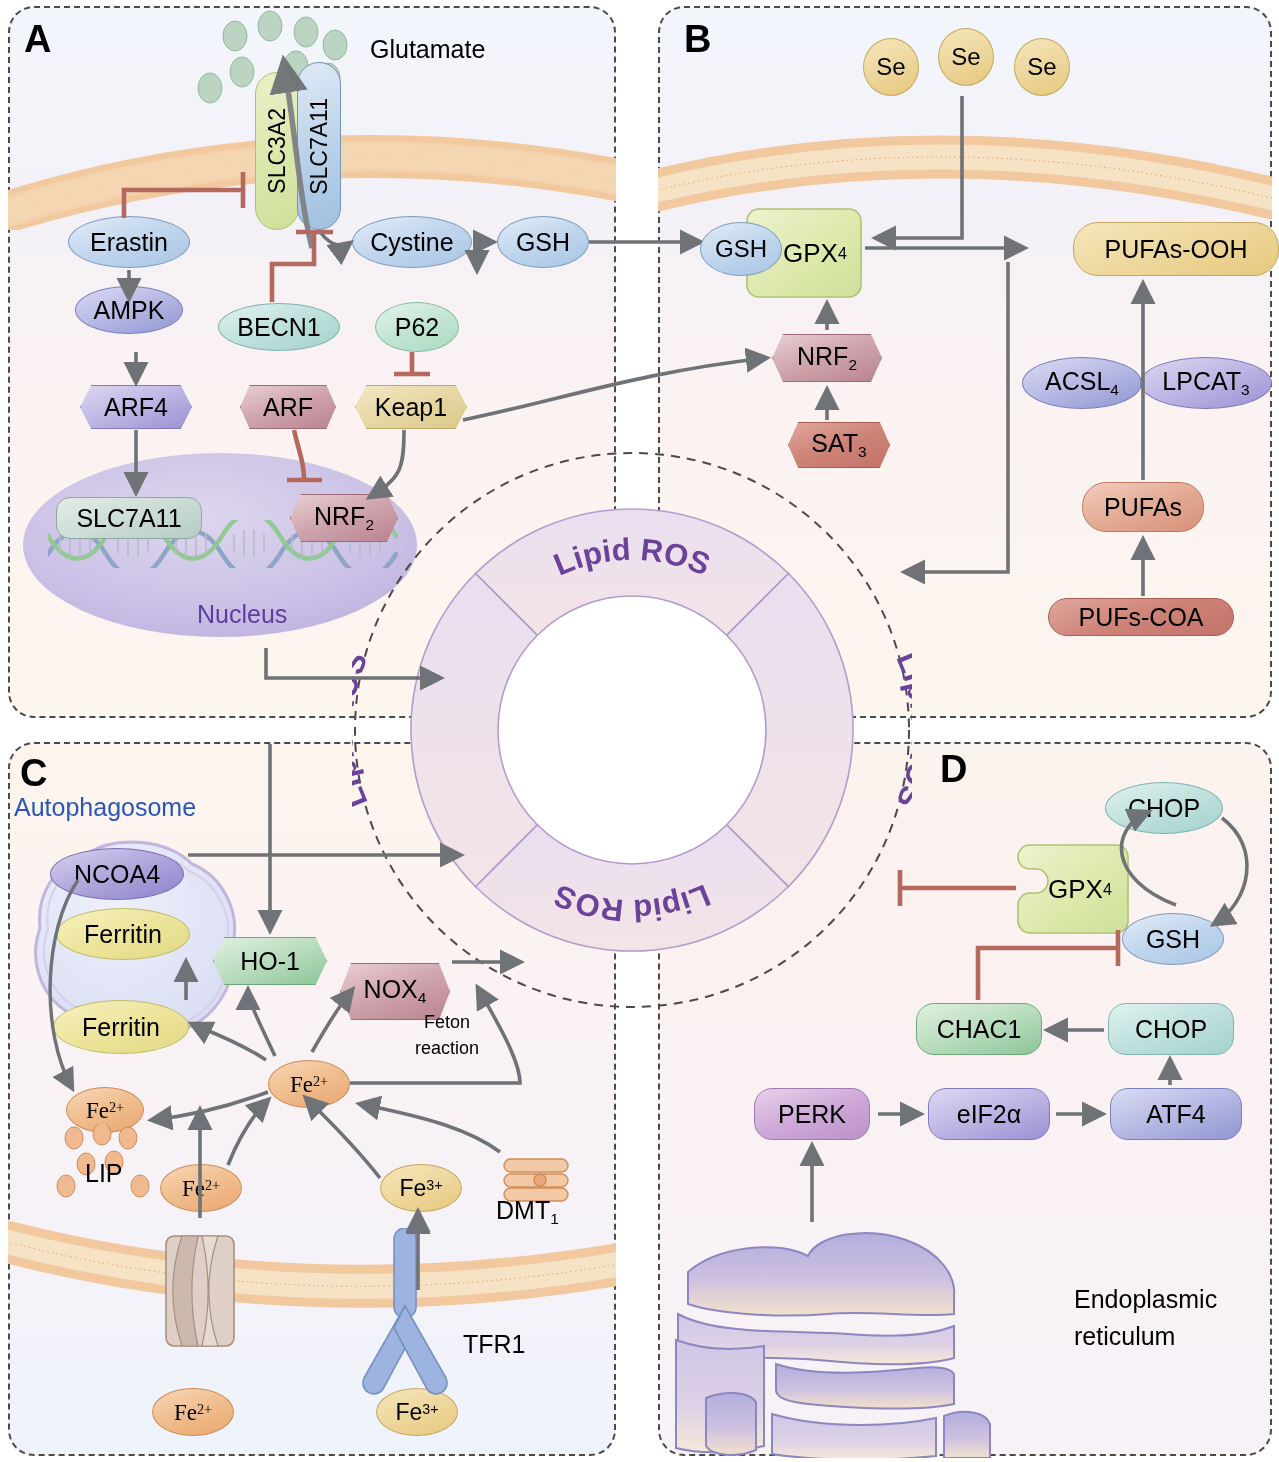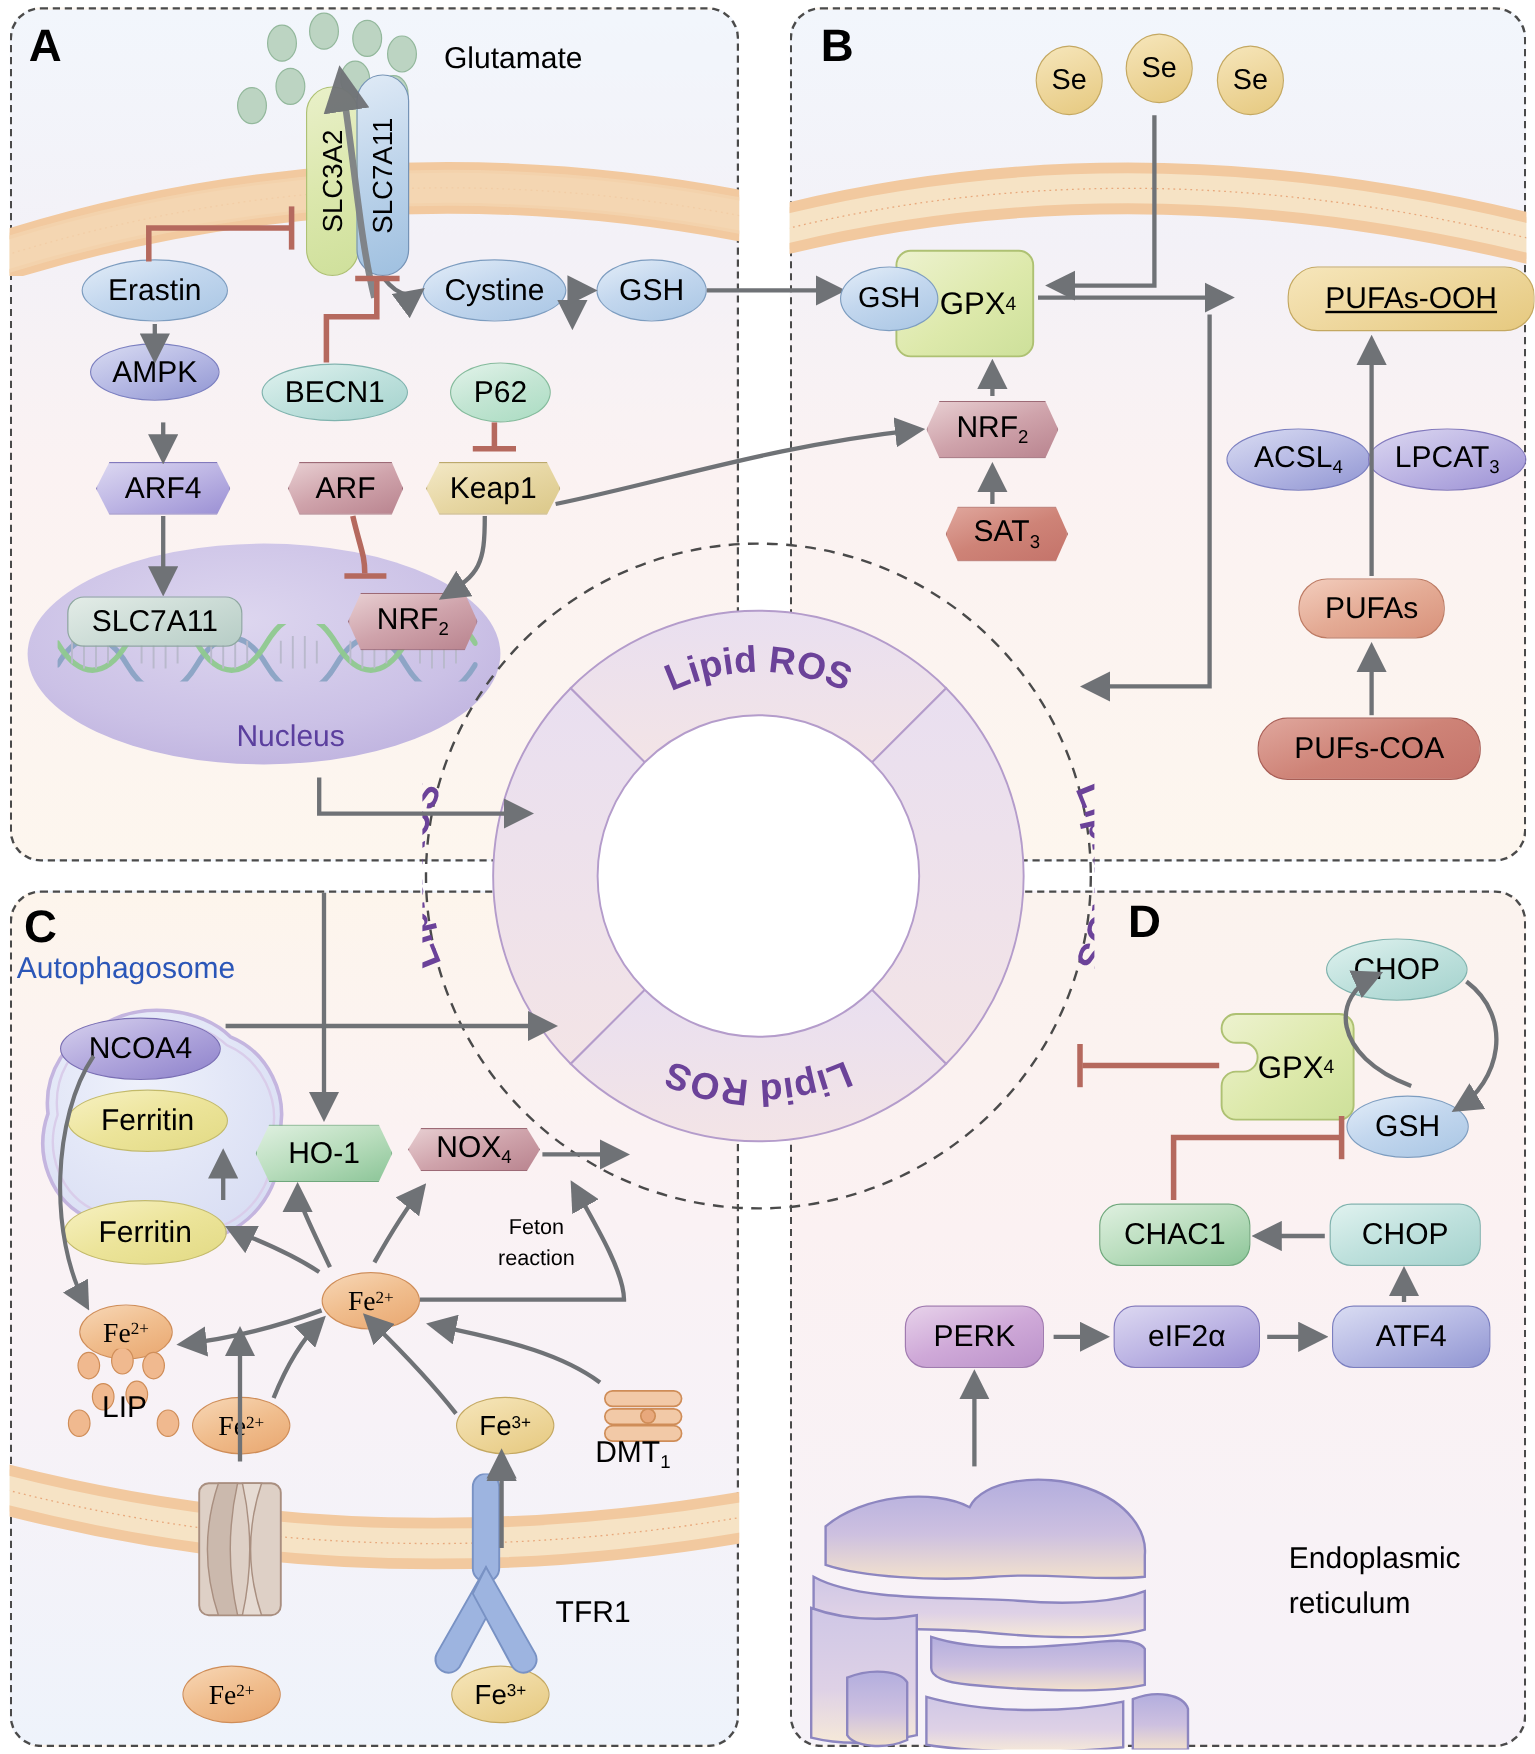--- a/index.html
+++ b/index.html
@@ -275,42 +275,42 @@
              a12 12 0 0 1 12 -12 h 6 a12 12 0 0 0 0 -24 h -6 a12 12 0 0 1 -12 -12 V 14 a12 12 0 0 1 12 -12 Z" fill="url(#gpxg)" stroke="#aec173" stroke-width="1.6"></path>
   </svg>
   <div class="node" style="left:760px; top:222px; width:110px; height:62px; font-size:26px; z-index:4;">
     <span>GPX</span>
       <sub>4</sub>
   </div>
   <div class="node ellipse c-blue" style="left:700px; top:222px; width:82px; height:54px; z-index:5;">
     <span style="font-size:24px;">GSH</span>
   </div>
 
-  <div class="node rrect c-gold" style="left:1073px; top:222px; width:206px; height:54px; border-radius:25px;text-decoration:underline;">
+  <div class="node rrect c-gold" style="left:1073px; top:222px; width:206px; height:54px; border-radius:25px;">
     <span>PUFAs-OOH</span>
   </div>
 
   <div class="node hex c-rose" style="left:772px; top:334px; width:110px; height:48px;">
     <span><span>NRF</span><sub>2</sub></span>
   </div>
   <div class="node hex c-brick" style="left:788px; top:422px; width:102px; height:46px;">
     <span><span>SAT</span><sub>3</sub></span>
   </div>
 
   <div class="node ellipse c-periwinkle" style="left:1022px; top:357px; width:120px; height:52px;">
     <span><span>ACSL</span><sub>4</sub></span>
   </div>
   <div class="node ellipse c-violet" style="left:1140px; top:357px; width:132px; height:52px;">
     <span><span>LPCAT</span><sub>3</sub></span>
   </div>
 
   <div class="node rrect c-salmon" style="left:1082px; top:482px; width:122px; height:50px; border-radius:24px;">
     <span>PUFAs</span>
   </div>
-  <div class="node rrect c-brick" style="left:1048px; top:598px; width:186px; height:52px; border-radius:25px;">
+  <div class="node rrect c-brick" style="left:1048px; top:598px; width:186px; height:38px; border-radius:25px;">
     <span>PUFs-COA</span>
   </div>
 
   <div class="panel" id="panel-c"></div>
   <div class="panel-letter" style="left:20px; top:752px;">C</div>
   <div class="tlabel blue" style="left:14px; top:793px;">Autophagosome</div>
 
   <svg class="membrane" style="left:26px; top:840px; width:222px; height:205px;" viewBox="0 0 222 205">
     <defs>
         <radialGradient id="apg" cx="40%" cy="30%" r="75%">
@@ -327,21 +327,21 @@
   <div class="node ellipse c-purple" style="left:50px; top:848px; width:134px; height:52px;">
     <span>NCOA4</span>
   </div>
   <div class="node ellipse c-yellow" style="left:56px; top:908px; width:134px; height:52px;">
     <span>Ferritin</span>
   </div>
 
   <div class="node hex c-green" style="left:213px; top:937px; width:114px; height:48px;">
     <span>HO-1</span>
   </div>
-  <div class="node hex c-rose" style="left:340px; top:940px; width:110px; height:36px;">
+  <div class="node hex c-rose" style="left:340px; top:963px; width:110px; height:57px;">
     <span><span>NOX</span><sub>4</sub></span>
   </div>
 
   <div class="node ellipse c-yellow" style="left:53px; top:1000px; width:136px; height:54px;">
     <span>Ferritin</span>
   </div>
 
   <div class="node ellipse c-orange" style="left:66px; top:1087px; width:78px; height:46px; font-size:23px;">
     <span><span>Fe</span><sup>2+</sup></span>
   </div>

